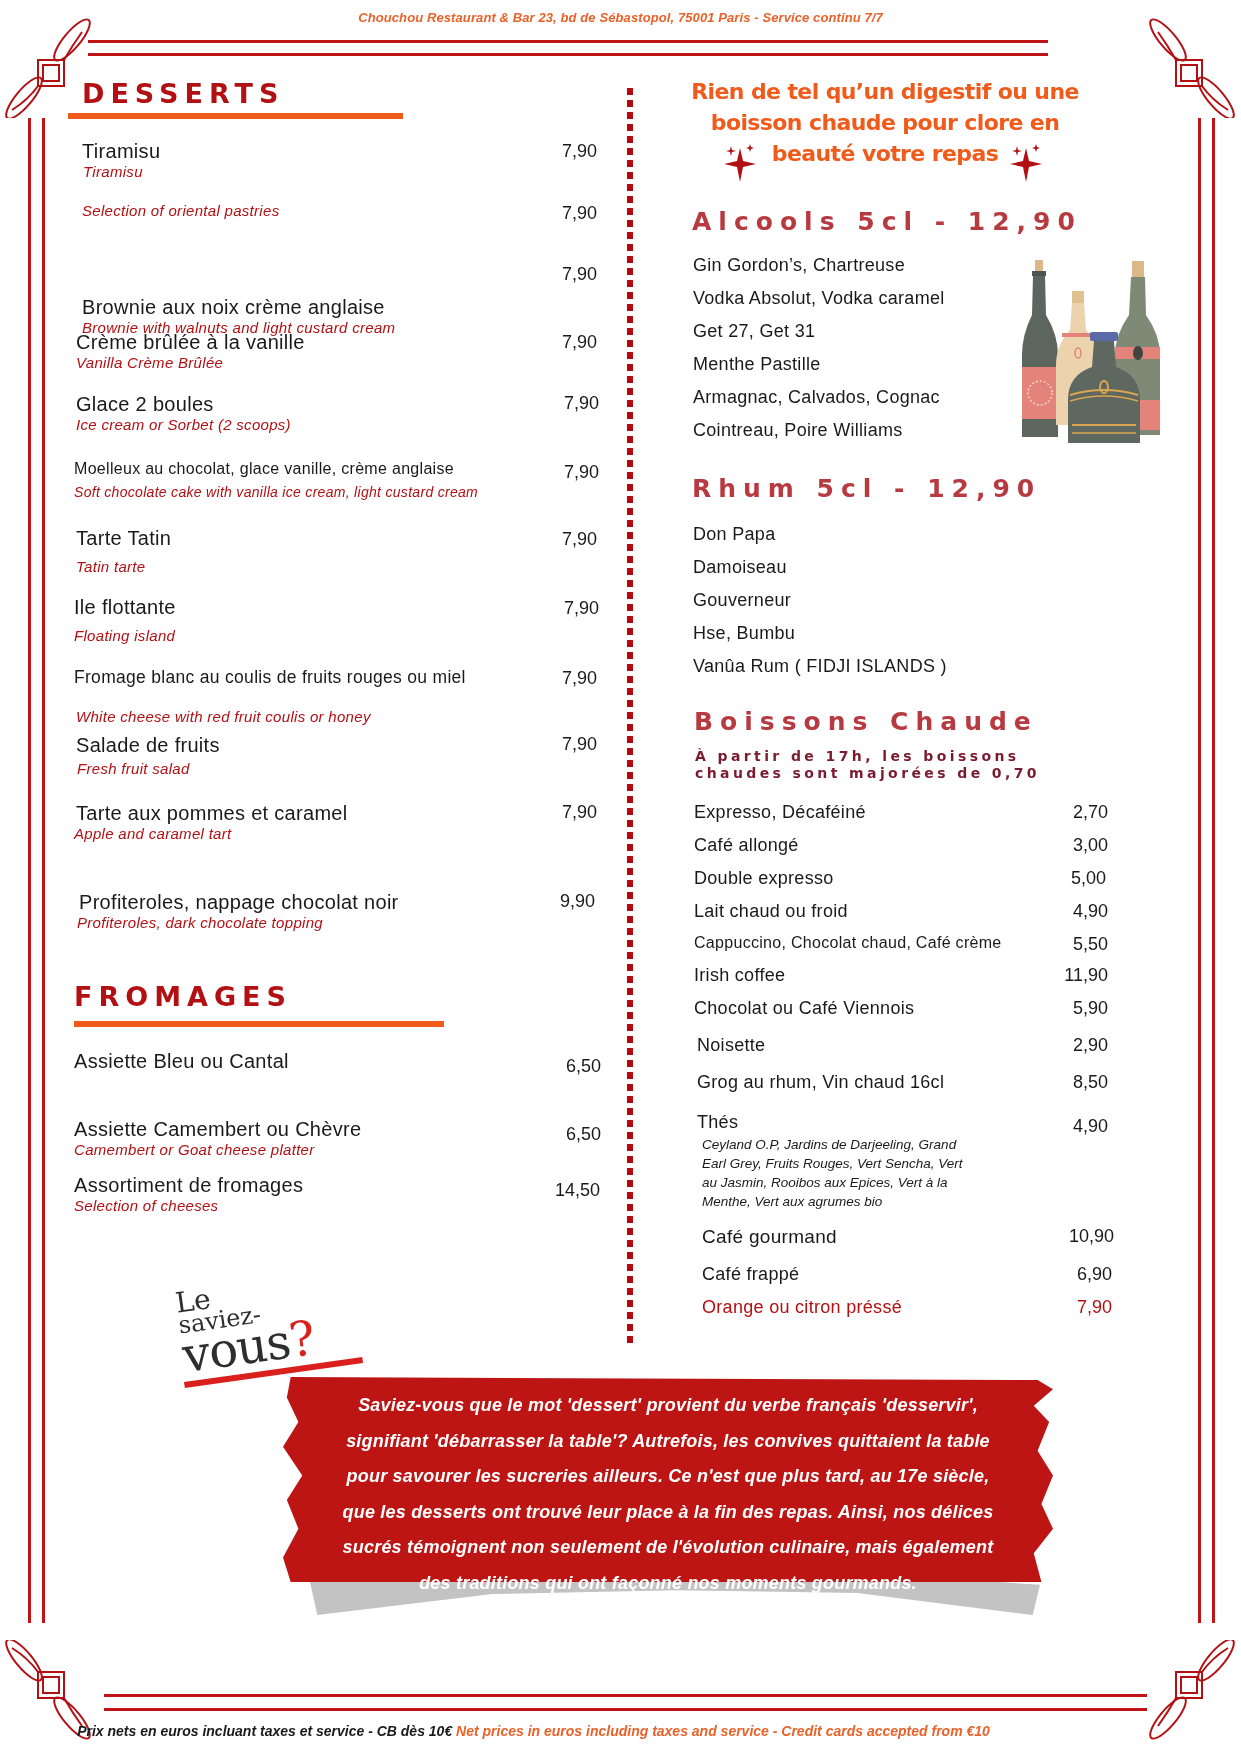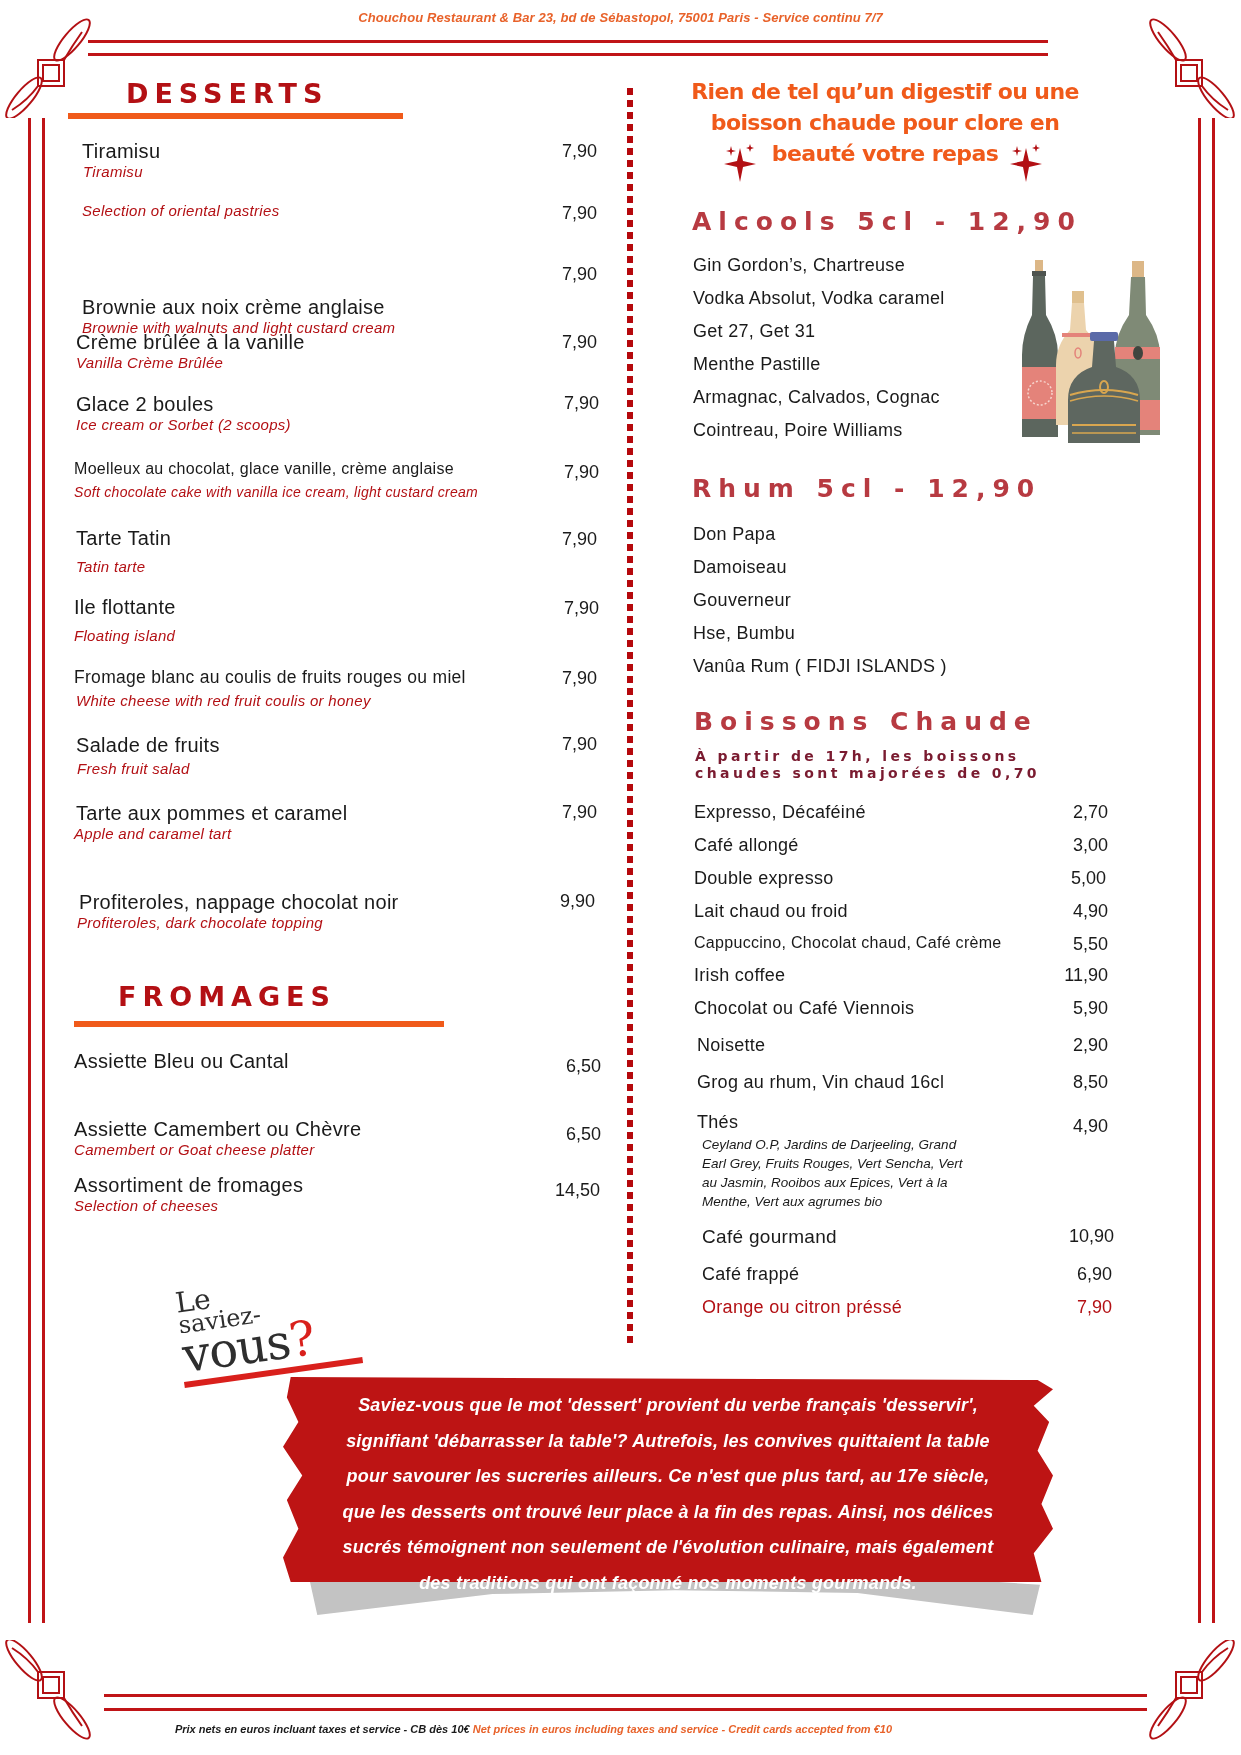--- a/index.html
+++ b/index.html
@@ -2,21 +2,21 @@
 <html><head>
 <meta charset="utf-8">
 <style>
   html, body { margin:0; padding:0; }
   body { width:1241px; height:1755px; background:#ffffff; position:relative; overflow:hidden; font-family:"Liberation Sans", sans-serif; color:#1a1a1a; }
   .abs { position:absolute; }
   .topline { left:0; width:1241px; top:10px; text-align:center; font-style:italic; font-weight:bold; font-size:13px; color:#e8622a; letter-spacing:0.1px; }
   .hline { height:3px; background:#c01417; }
   .vline { width:3px; background:#c01417; }
   .corner { width:90px; height:100px; }
-  .section-title { font-family:"DejaVu Sans", sans-serif; font-weight:bold; color:#b31014; letter-spacing:6px; font-size:27px;margin-left:44px; }
+  .section-title { font-family:"DejaVu Sans", sans-serif; font-weight:bold; color:#b31014; letter-spacing:6px; font-size:27px; }
   .underline-bar { height:6px; background:#f05a1a; }
   .item { position:absolute; left:0; right:0; }
   .item .name { font-size:20px; color:#1a1a1a; letter-spacing:0.3px; white-space:nowrap; }
   .item .name.small { font-size:16px; }
   .item .sub { font-size:15px; font-style:italic; color:#b31014; letter-spacing:0.3px; white-space:nowrap; }
   .item .sub.small { font-size:14px; }
   .item .price { position:absolute; font-size:18px; color:#1a1a1a; }
   .divider-dots { left:627px; top:88px; width:6px; height:1255px; background:repeating-linear-gradient(to bottom, #b5080c 0 7px, transparent 7px 12px); }
   .headline { left:660px; width:450px; top:76px; text-align:center; font-family:"DejaVu Sans", sans-serif; font-weight:bold; font-size:22px; line-height:31px; color:#f05a1a; letter-spacing:-0.6px; }
   .sparkle { width:36px; height:40px; }
@@ -26,21 +26,21 @@
   .hot-row { position:absolute; left:0; width:420px; }
   .hot-row .n { font-size:18px; color:#1a1a1a; letter-spacing:0.3px; white-space:nowrap; }
   .hot-row .n.small { font-size:16px; }
   .hot-row .p { position:absolute; right:0; top:0; font-size:18px; color:#1a1a1a; }
   .tea-desc { font-size:13.5px; font-style:italic; color:#1a1a1a; line-height:19px; }
   .red { color:#b31014 !important; }
   .banner { left:283px; top:1377px; width:770px; height:205px; background:#bd1414; clip-path:polygon(1% 0%, 98% 1.5%, 100% 6%, 97.5% 14%, 99.5% 22%, 98% 36%, 100% 48%, 98.5% 62%, 100% 74%, 97.5% 86%, 98.5% 100%, 1% 100%, 0% 88%, 2% 74%, 0.5% 60%, 2.5% 48%, 0% 34%, 2% 22%, 0.5% 10%); }
   .banner-shadow { left:310px; top:1560px; width:730px; height:55px; background:#c3c3c3; clip-path:polygon(0% 40%, 30% 15%, 60% 10%, 100% 45%, 99% 100%, 75% 60%, 50% 55%, 25% 62%, 1% 100%); }
   .banner-text { left:283px; top:1388px; width:770px; text-align:center; color:#ffffff; font-style:italic; font-weight:bold; font-size:18px; line-height:35.5px; letter-spacing:0.2px; }
   .saviez { left:170px; top:1290px; width:200px; height:110px; }
-  .footer { left:0; width:1067px; top:1723px; text-align:center; font-style:italic; font-weight:bold; font-size:11px; }
+  .footer { left:0; width:1067px; top:1723px; text-align:center; font-style:italic; font-weight:bold; font-size:14px; }
   .footer .fr { color:#1a1a1a; }
   .footer .en { color:#e8622a; }
   .bottles { left:1010px; top:255px; width:150px; height:190px; }
 </style>
 </head>
 <body>
 
 <div class="abs topline">Chouchou Restaurant &amp; Bar 23, bd de Sébastopol, 75001 Paris - Service continu 7/7</div>
 
 <div class="abs hline" style="left:88px; top:40px; width:960px;"></div>
@@ -133,21 +133,21 @@
     <div class="sub" style="padding-left:8px; margin-top:8px;">Tatin tarte</div>
     <div class="price" style="left:494px; top:2px;">7,90</div>
   </div>
   <div class="item" style="top:458px;">
     <div class="name" style="padding-left:6px;">Ile flottante</div>
     <div class="sub" style="padding-left:6px; margin-top:8px;">Floating island</div>
     <div class="price" style="left:496px; top:2px;">7,90</div>
   </div>
   <div class="item" style="top:529px;">
     <div class="name small" style="padding-left:6px; font-size:17.5px;">Fromage blanc au coulis de fruits rouges ou miel</div>
-    <div class="sub" style="padding-left:8px; margin-top:4px;">White cheese with red fruit coulis or honey</div>
+    <div class="sub" style="padding-left:8px; margin-top:20px;">White cheese with red fruit coulis or honey</div>
     <div class="price" style="left:494px; top:1px;">7,90</div>
   </div>
   <div class="item" style="top:596px;">
     <div class="name" style="padding-left:8px;">Salade de fruits</div>
     <div class="sub" style="padding-left:9px; margin-top:3px;">Fresh fruit salad</div>
     <div class="price" style="left:494px; top:0px;">7,90</div>
   </div>
   <div class="item" style="top:664px;">
     <div class="name" style="padding-left:8px;">Tarte aux pommes et caramel</div>
     <div class="sub" style="padding-left:6px;">Apple and caramel tart</div>

